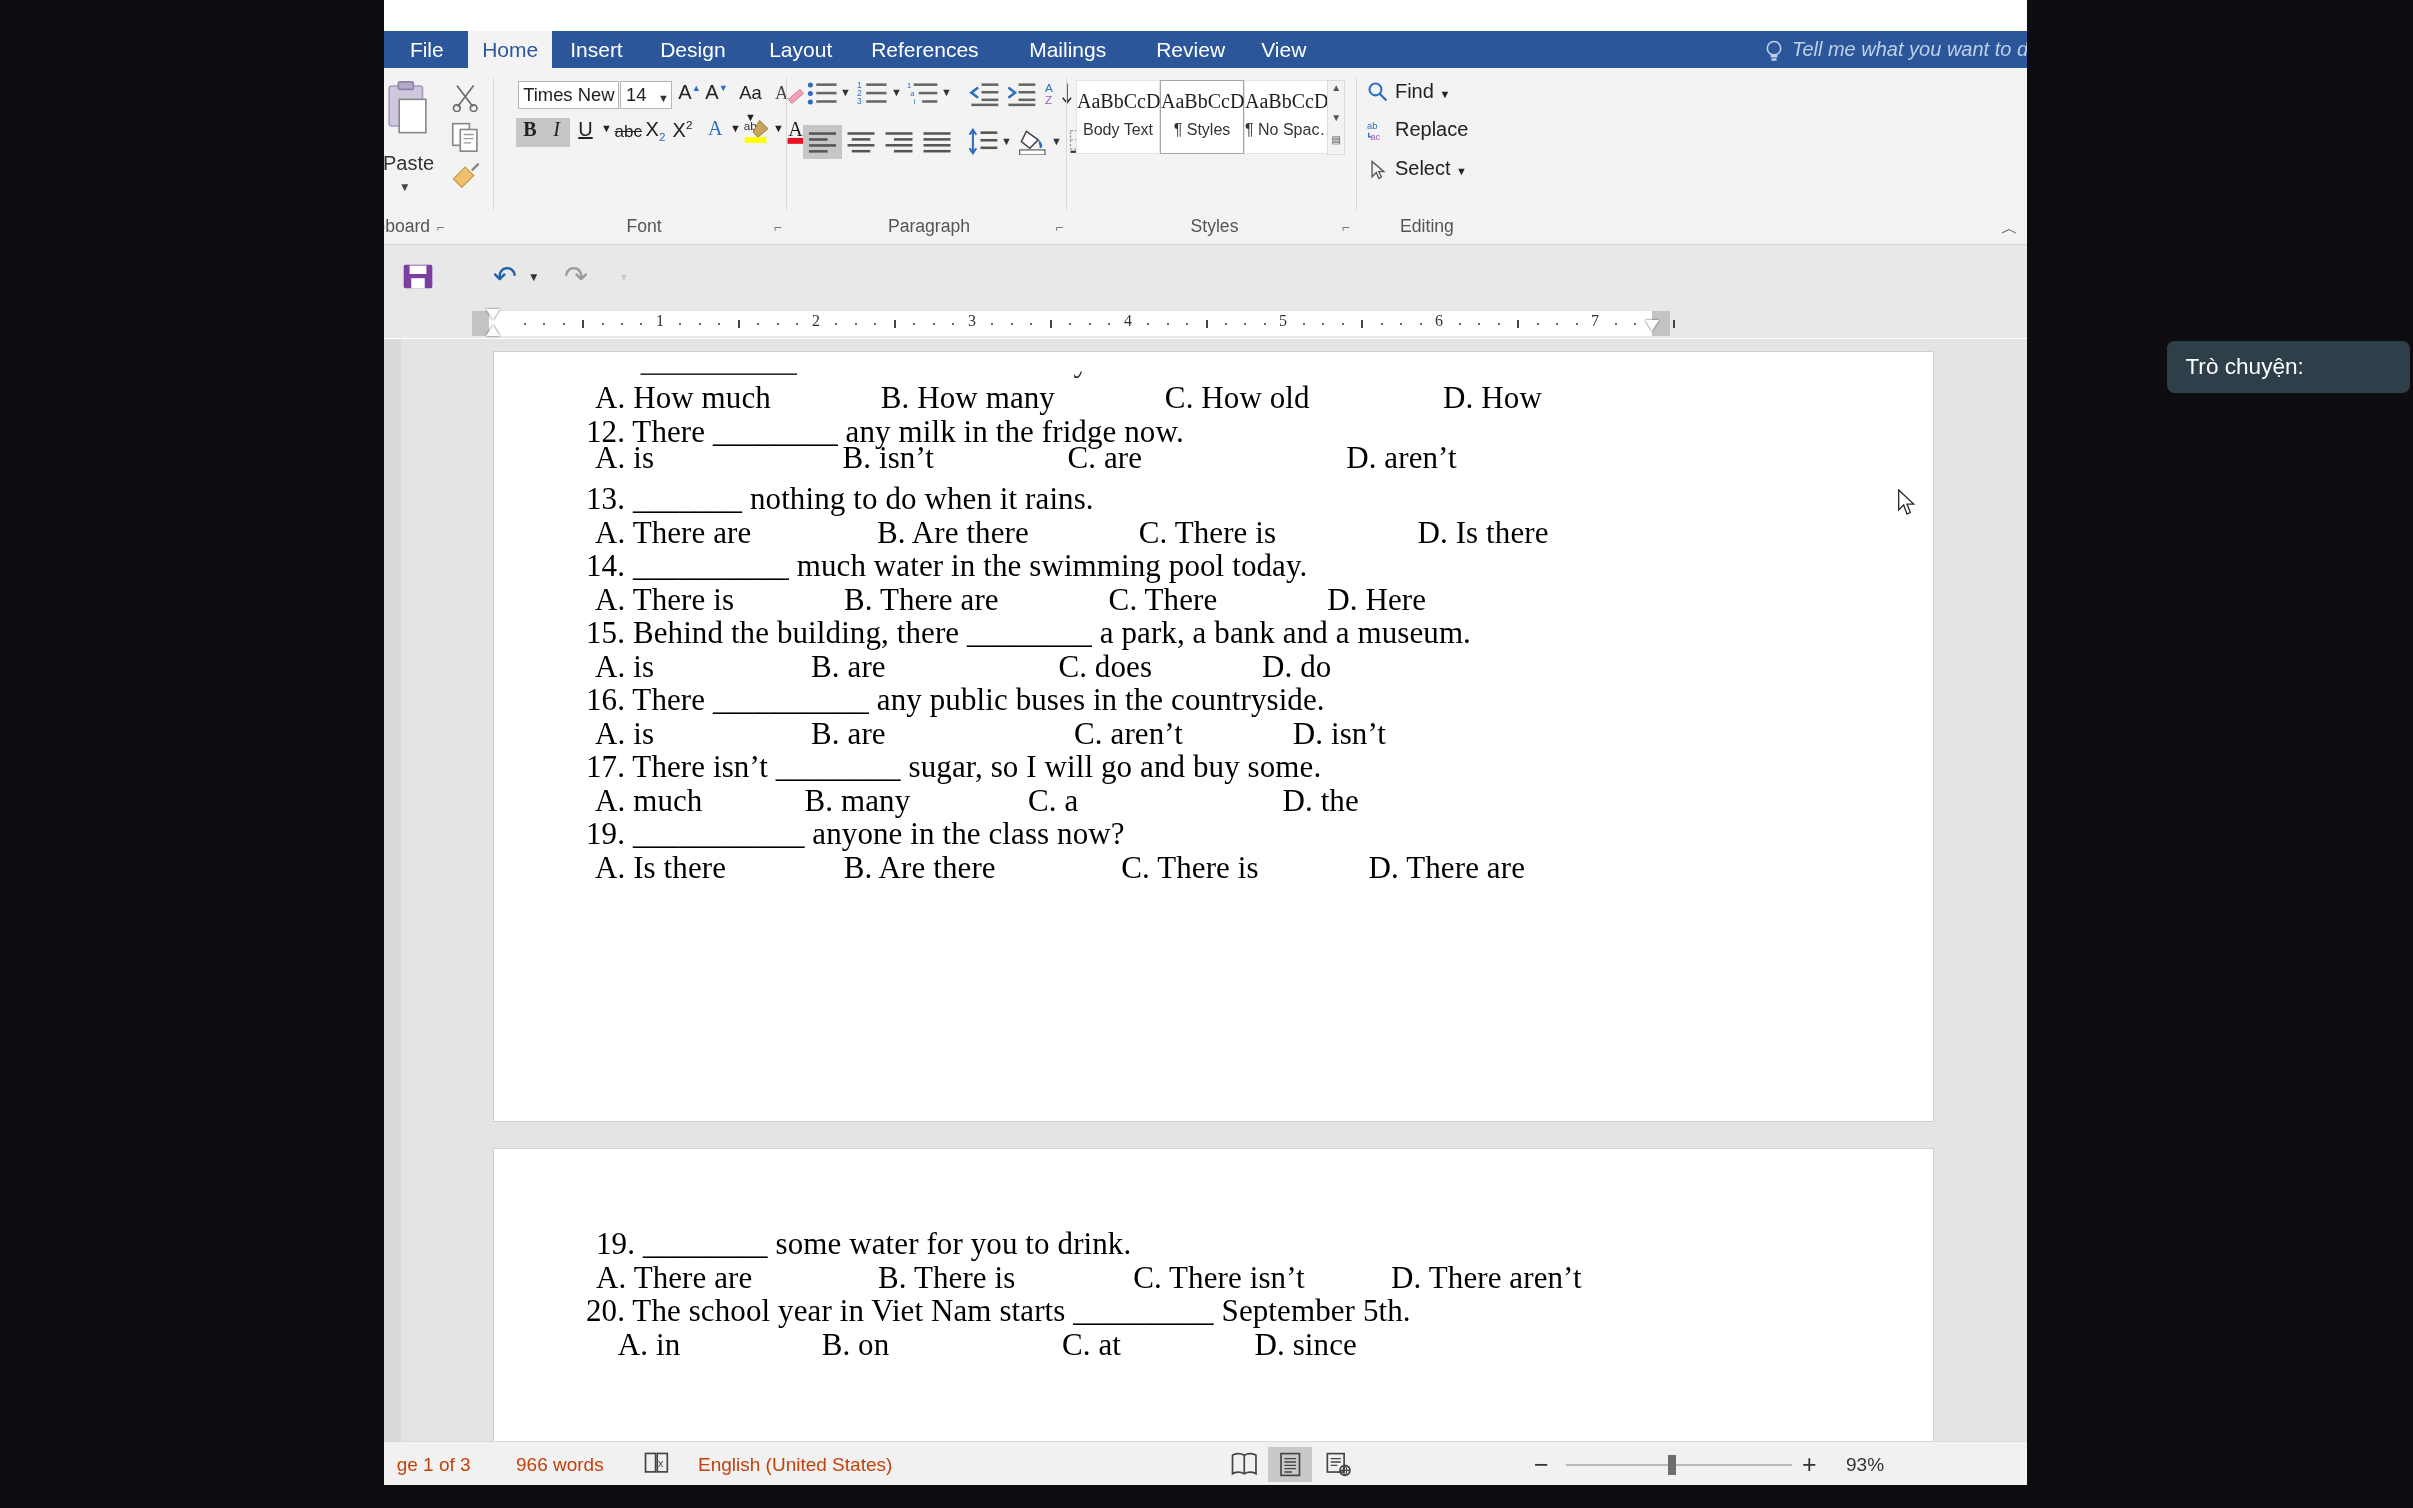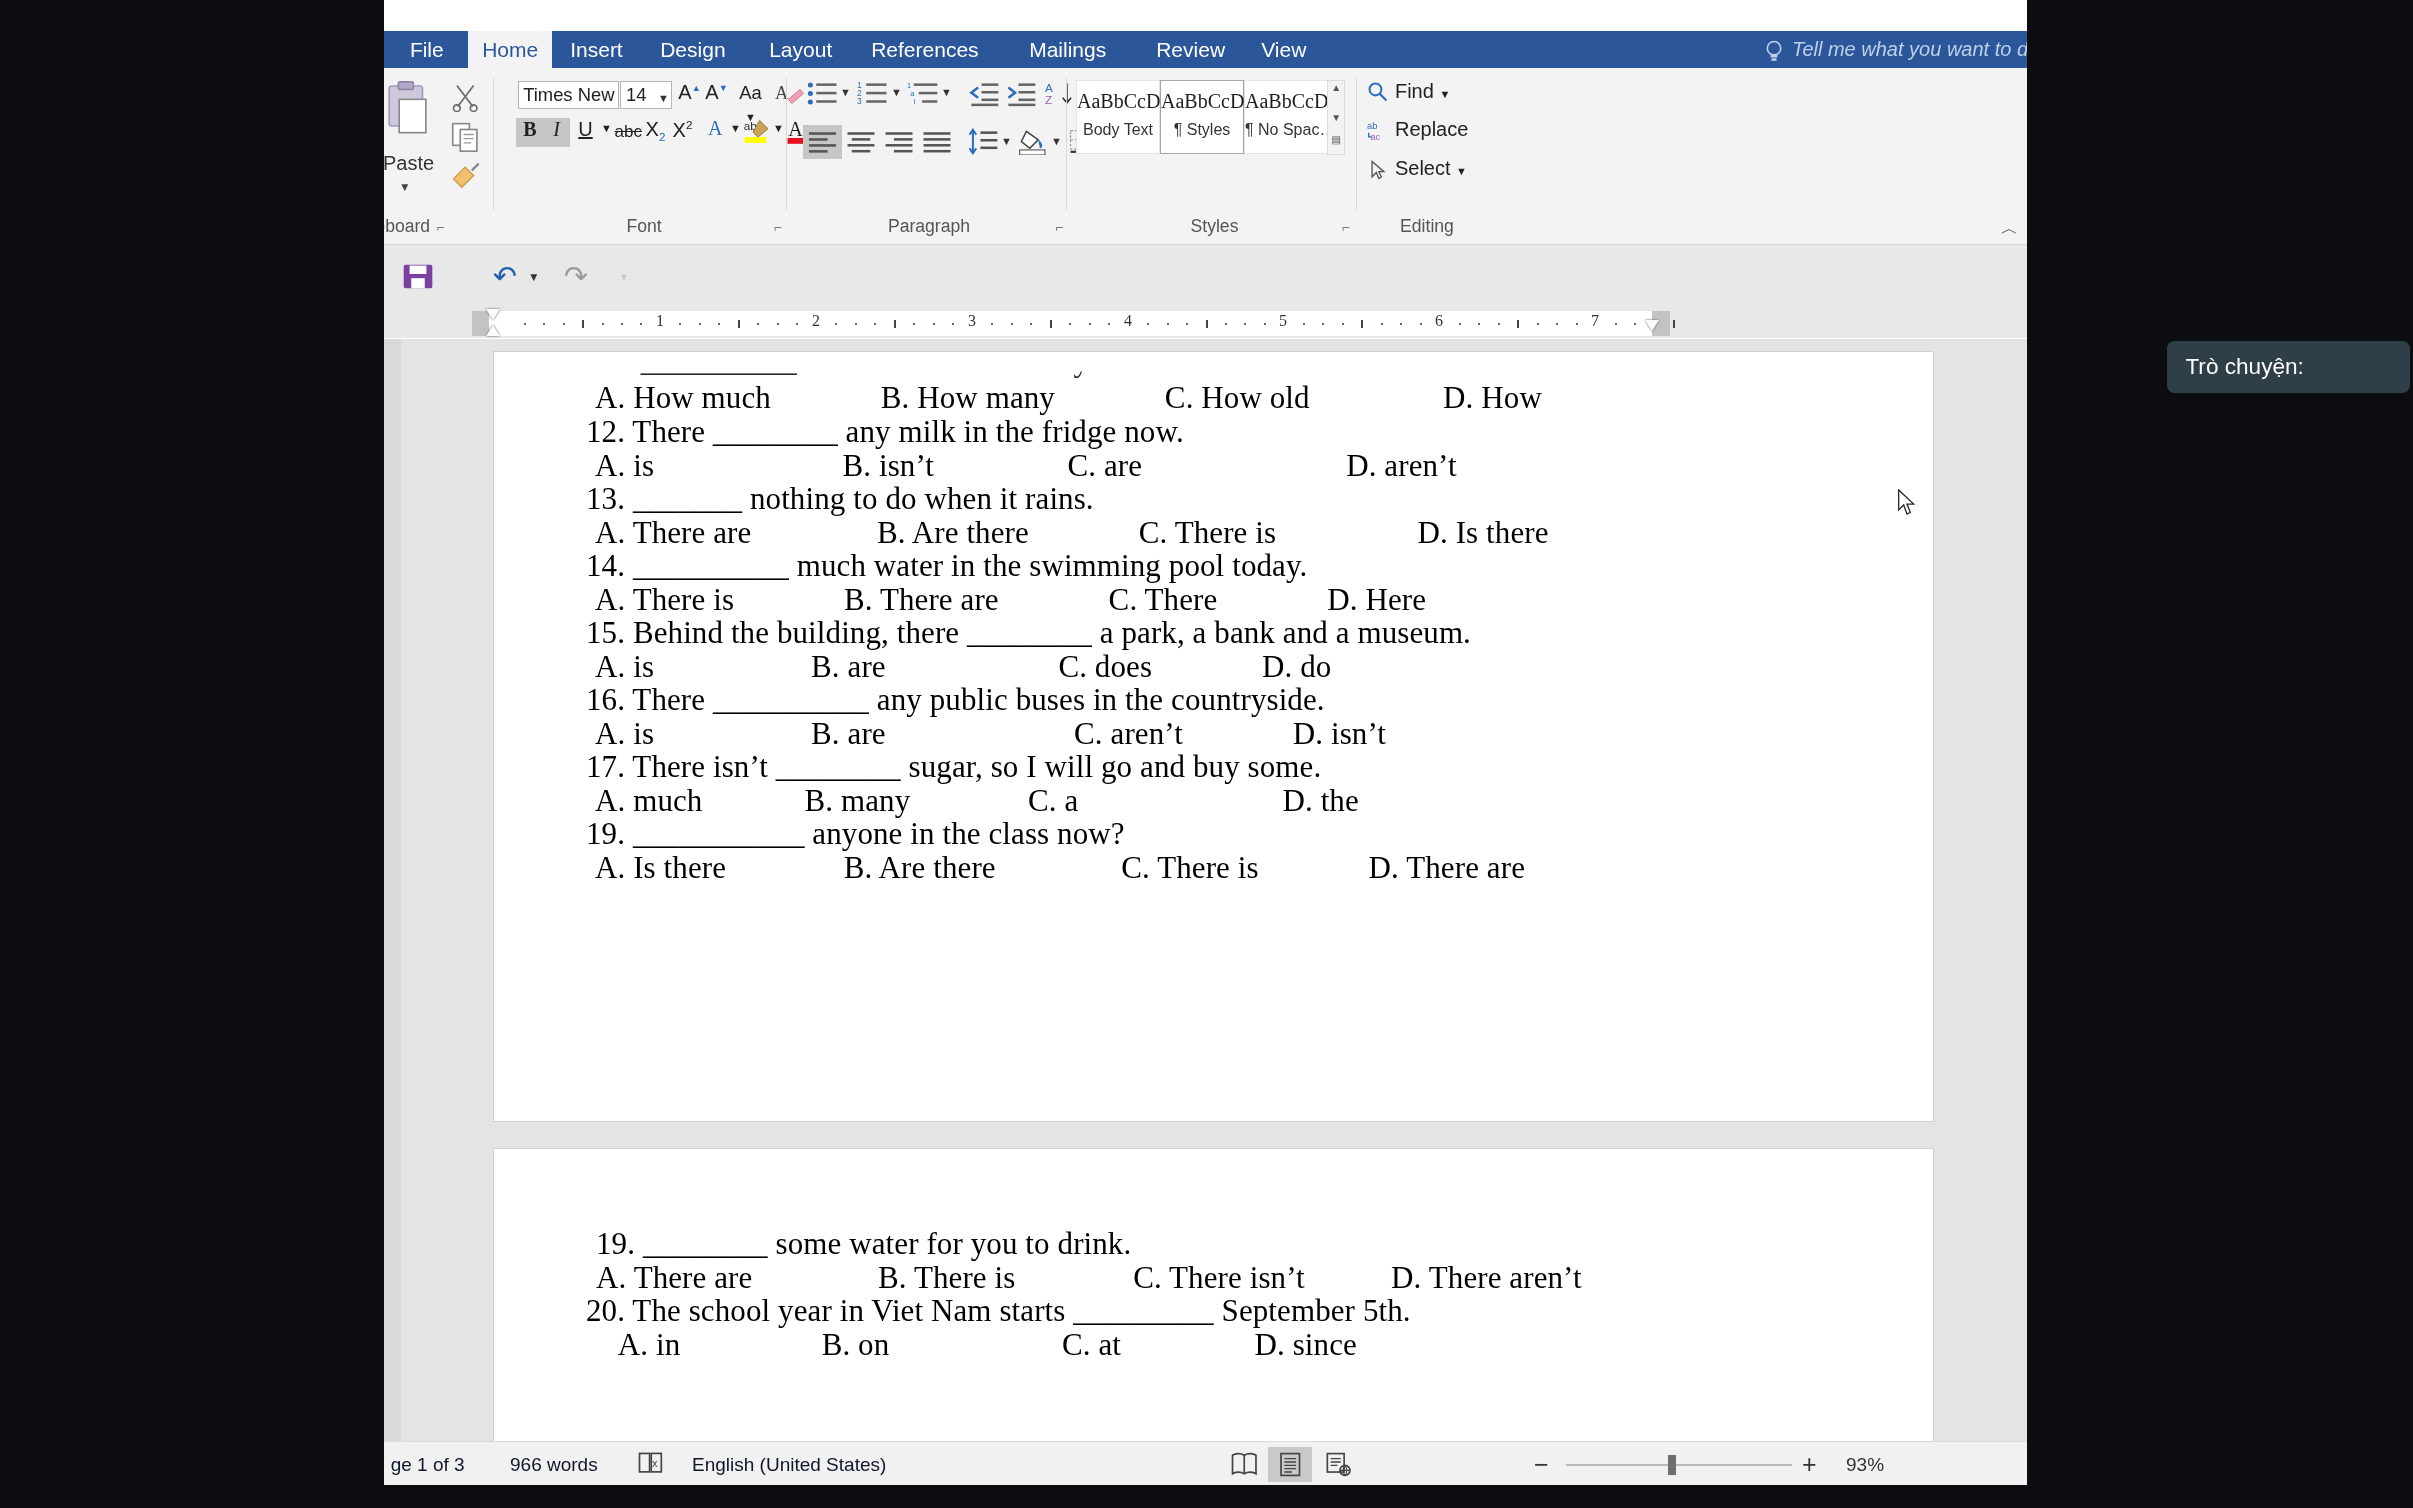--- a/index.html
+++ b/index.html
@@ -355,22 +355,23 @@
     position: absolute;
     left: 0; top: 1441px;
     width: 1643px; height: 44px;
     background: #f1f1f1;
     border-top: 0.8px solid #dadada;
   }
   .sb-item {
     position: absolute;
     top: 11.7px;
     font-size: 19px;
-    color: #0f172a;
+    color: #c2410c;
     white-space: nowrap;
+    margin-left: 6px;
   }
   .sb-view-btn {
     position: absolute;
     top: 5px;
     width: 44px; height: 35px;
     text-align: center;
   }
   .sb-view-btn.active { background: #c9c9c9; }
   #zoom-track {
     position: absolute;
@@ -825,21 +826,21 @@
     </div>
 
     <div id="doc-canvas">
       <div id="scroll-left-strip"></div>
 
       <div class="page" id="page-1">
         <div id="p1-lines">
             <div class="doc-line" style="top: -8.4px; left: 101px; clip-path: inset(78% 0px 0px); color: rgb(42, 42, 42);">11. __________ windows are there in your bedroom?</div>
             <div class="doc-line" style="top: 28.5px; left: 101px;">A. How much              B. How many              C. How old                 D. How</div>
             <div class="doc-line" style="top: 62px; left: 92px;">12. There ________ any milk in the fridge now.</div>
-            <div class="doc-line" style="top: 96px; left: 101px; font-family: Liberation Serif, serif;">A. is                        B. isn’t                 C. are                          D. aren’t</div>
+            <div class="doc-line" style="top: 88px; left: 101px; font-family: Liberation Serif, serif;">A. is                        B. isn’t                 C. are                          D. aren’t</div>
             <div class="doc-line" style="top: 129px; left: 92px;">13. _______ nothing to do when it rains.</div>
             <div class="doc-line" style="top: 163px; left: 101px;">A. There are                B. Are there              C. There is                  D. Is there</div>
             <div class="doc-line" style="top: 196px; left: 92px;">14. __________ much water in the swimming pool today.</div>
             <div class="doc-line" style="top: 230px; left: 101px;">A. There is              B. There are              C. There              D. Here</div>
             <div class="doc-line" style="top: 263px; left: 92px;">15. Behind the building, there ________ a park, a bank and a museum.</div>
             <div class="doc-line" style="top: 297px; left: 101px;">A. is                    B. are                      C. does              D. do</div>
             <div class="doc-line" style="top: 330px; left: 92px;">16. There __________ any public buses in the countryside.</div>
             <div class="doc-line" style="top: 364px; left: 101px;">A. is                    B. are                        C. aren’t              D. isn’t</div>
             <div class="doc-line" style="top: 397px; left: 92px;">17. There isn’t ________ sugar, so I will go and buy some.</div>
             <div class="doc-line" style="top: 431px; left: 101px;">A. much             B. many               C. a                          D. the</div>

